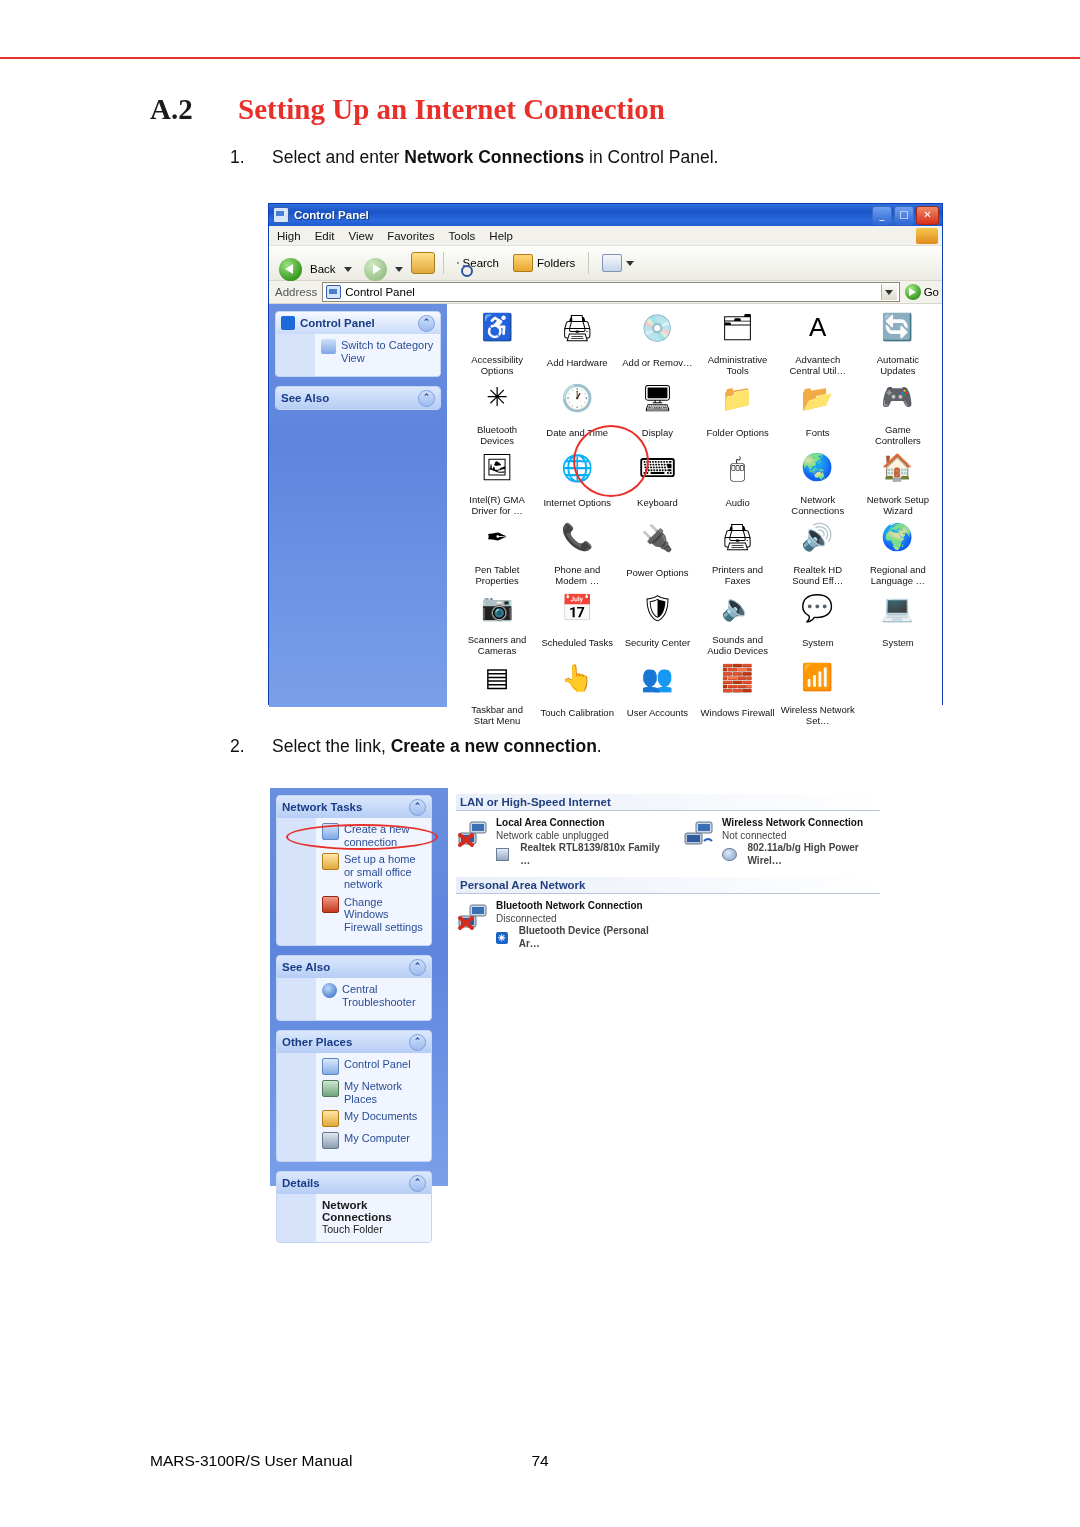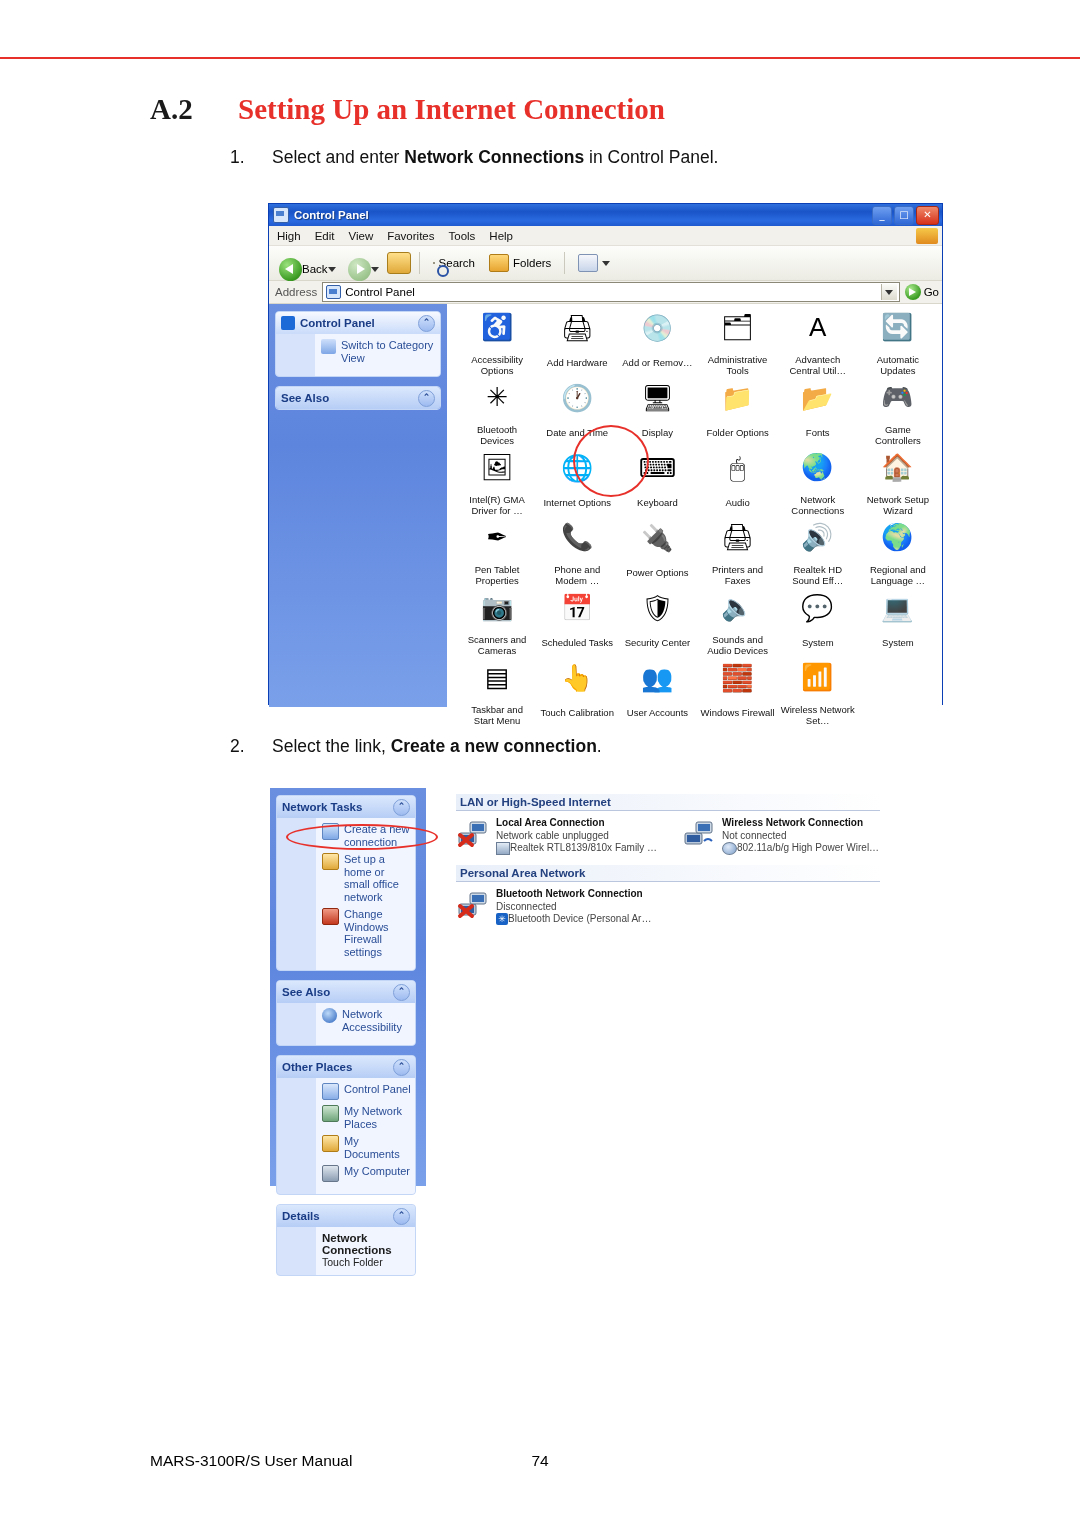--- a/index.html
+++ b/index.html
@@ -139,21 +139,21 @@
     height: 34px;
     background: linear-gradient(to bottom,#fdfdfb,#ecebe3);
     display: flex;
     align-items: center;
     padding-left: 6px;
     gap: 4px;
     border-bottom: 1px solid #d9d7cc;
     font-size: 11.5px;
   }
   .tb-back {
-    display: flex; align-items: center; gap: 0;
+    display: flex; align-items: center; gap: 8px;
     padding: 2px 4px;
     margin-top: 12px;
   }
   .circ {
     width: 23px; height: 23px; border-radius: 50%;
     display: inline-block;
     position: relative;
   }
   .circ.green { background: radial-gradient(circle at 35% 30%, #9be27d, #3b9b22 70%, #2a7a16); }
   .circ.greenoff { background: radial-gradient(circle at 35% 30%, #cfe8c4, #9cc48c 70%, #86ad78); }
@@ -306,24 +306,24 @@
     position: absolute;
     left: 270px;
     top: 788px;
     width: 620px;
     height: 398px;
     background: #fff;
   }
   .nc-side {
     position: absolute;
     left: 0; top: 0;
-    width: 156px;
+    width: 178px;
     height: 398px;
     background: linear-gradient(to bottom,#6a8fe0,#5d85dd 40%,#7aa0ea);
-    padding: 7px 10px 0 6px;
+    padding: 7px 16px 0 6px;
     box-sizing: border-box;
   }
   .nc-main {
     position: absolute;
     left: 178px; top: 0;
     width: 442px; height: 250px;
     background: #fff;
     padding: 6px 0 0 8px;
     box-sizing: border-box;
   }
@@ -339,21 +339,21 @@
   }
   .conn-row { display: flex; gap: 18px; margin-bottom: 10px; }
   .conn {
     display: flex; gap: 6px;
     width: 212px;
   }
   .conn .cico { width: 34px; flex: 0 0 34px; position: relative; height: 34px; }
   .conn .ctxt { font-size: 10px; line-height: 12.5px; }
   .conn .cname { font-weight: bold; color: #111; text-align: center; }
   .conn .cst { color: #444; }
-  .conn .cdev { color: #444; display: flex; align-items: center; gap: 0; }
+  .conn .cdev { color: #444; display: flex; align-items: center; gap: 11px; font-weight: bold; }
   .details-bold { font-size: 11.5px; font-weight: bold; color: #1a1a1a; }
   .details-sub { font-size: 10.5px; color: #222; }
 
   .footer {
     position: absolute;
     left: 0; top: 1452px;
     width: 1080px;
     font-size: 15.5px;
   }
   .footer .fl { position: absolute; left: 150px; top: 0; }
@@ -645,21 +645,21 @@
       </div>
 
       <div class="panel">
         <div class="panel-hd">
           <span>See Also</span>
           <span class="chev">⌃</span>
         </div>
         <div class="panel-bd">
           <div class="pitem">
             <span class="pico" style="background:radial-gradient(circle at 40% 35%,#bcd9f8,#2a62bd);border-radius:50%;"></span>
-            <span>Network Accessibility</span>
+            <span>Central Troubleshooter</span>
           </div>
         </div>
       </div>
 
       <div class="panel">
         <div class="panel-hd">
           <span>Other Places</span>
           <span class="chev">⌃</span>
         </div>
         <div class="panel-bd">

